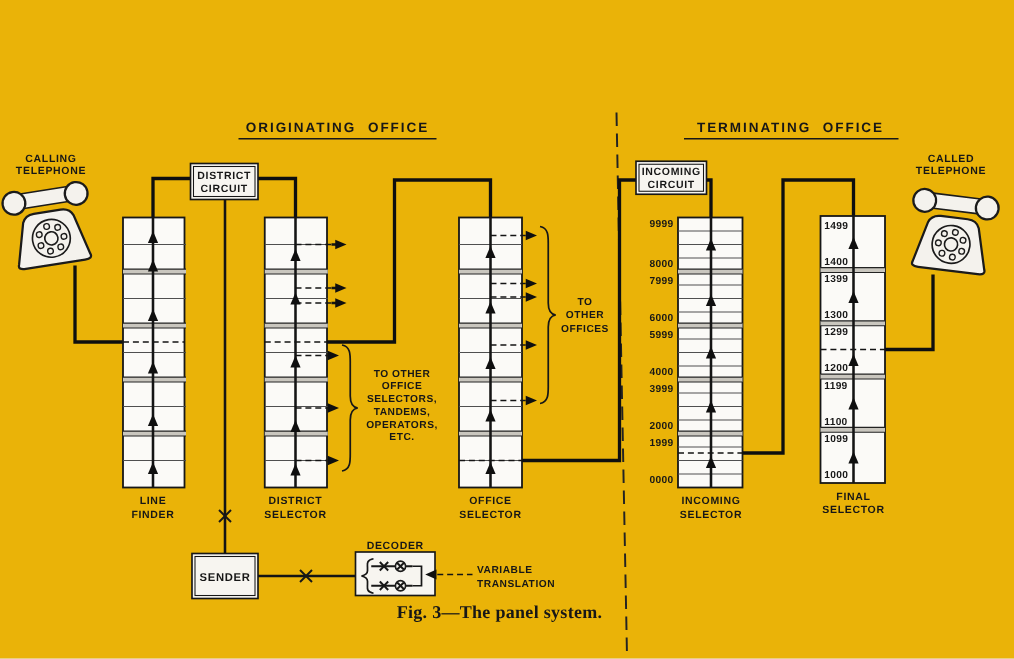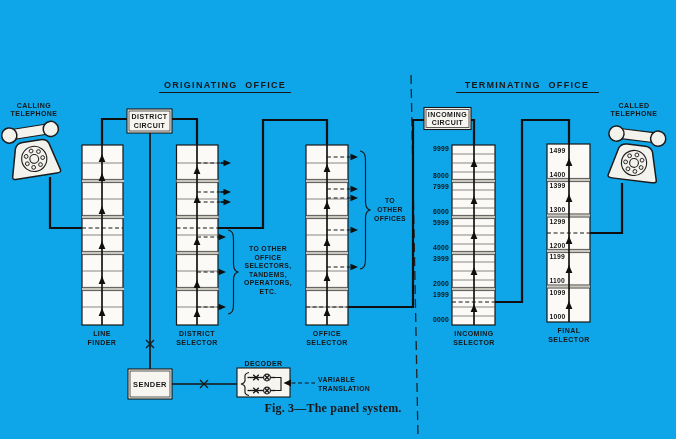--- a/index.html
+++ b/index.html
@@ -1,16 +1,16 @@
 <!DOCTYPE html>
 <html><head>
 <meta charset="utf-8">
 <style>
   html,body{margin:0;padding:0;background:#e9e7e2;}
-  #stage{width:676px;height:439px;background:#0ea5e9;position:relative;overflow:hidden;}
+  #stage{width:676px;height:439px;background:#eab308;position:relative;overflow:hidden;}
   svg{display:block;}
   text{fill:#171717;}
   .hdr{font:700 9px "Liberation Sans",sans-serif;letter-spacing:1.3px;word-spacing:4px;text-anchor:middle;}
   .lbl{font:700 7px "Liberation Sans",sans-serif;letter-spacing:.45px;text-anchor:middle;}
   .num{font:700 6.8px "Liberation Sans",sans-serif;letter-spacing:.2px;}
   .ann{font:700 6.8px "Liberation Sans",sans-serif;letter-spacing:.35px;text-anchor:middle;}
   .annL{font:700 6.8px "Liberation Sans",sans-serif;letter-spacing:.35px;text-anchor:start;}
   .cap{font:700 12px "Liberation Serif",serif;letter-spacing:.2px;text-anchor:middle;}
   .bankrect{fill:#fbfaf7;stroke:#171717;stroke-width:1.2;}
   .thin{stroke:#4a4a4a;stroke-width:.65;}

